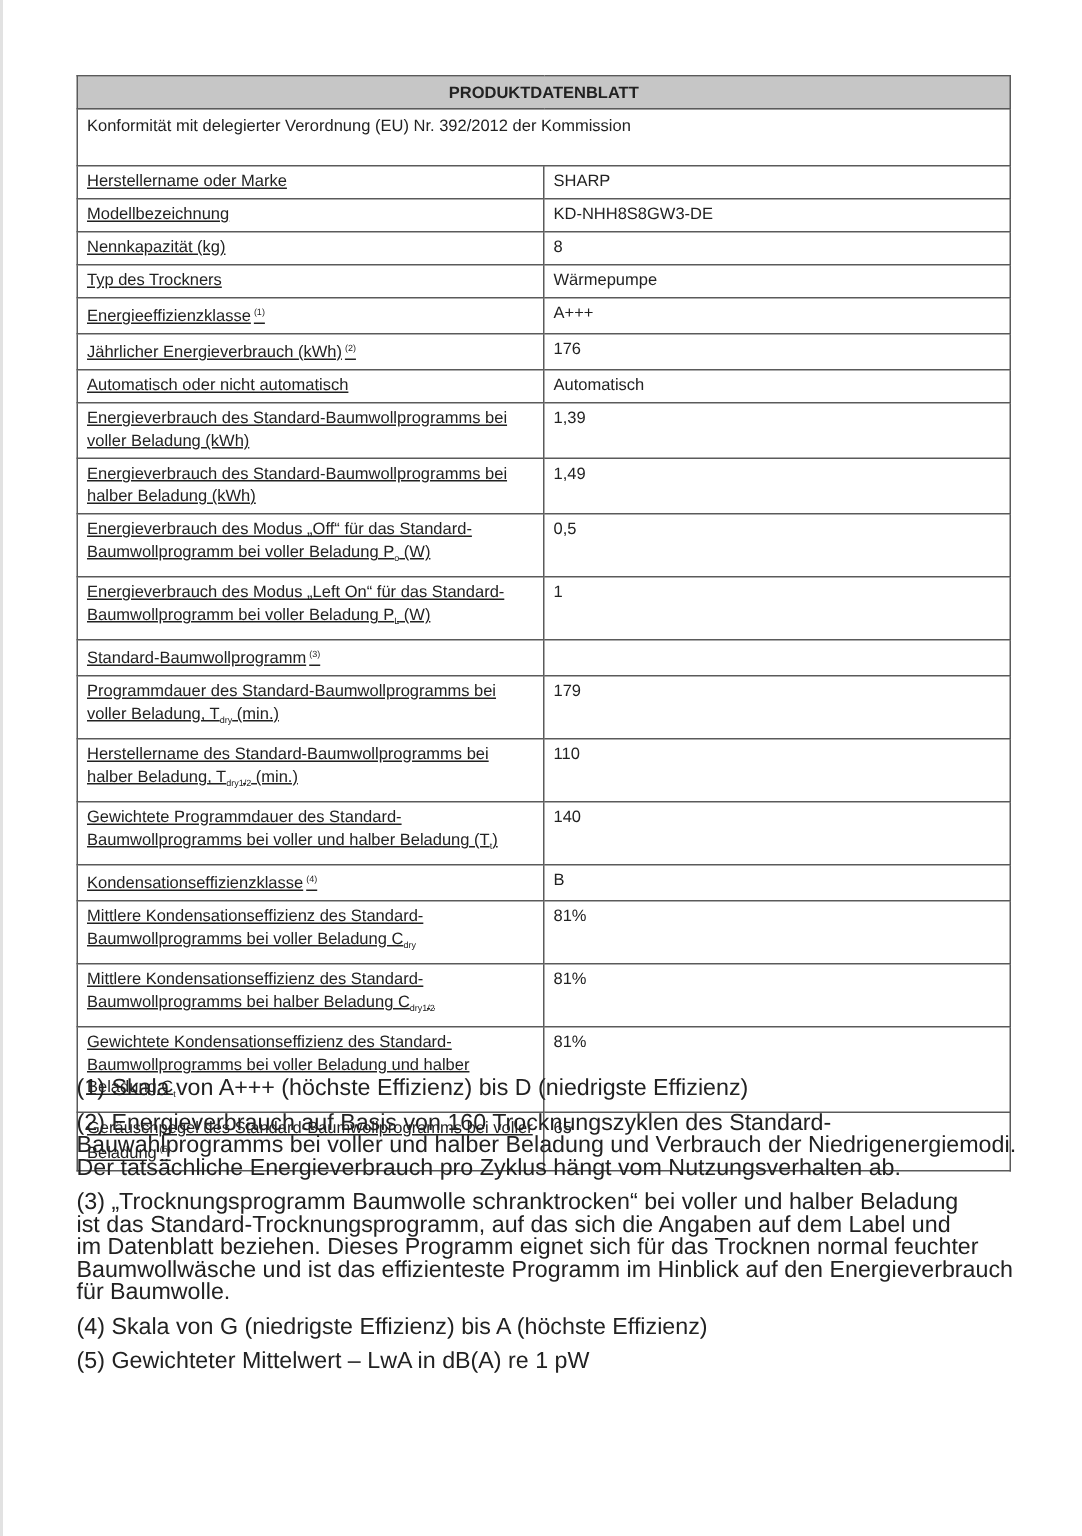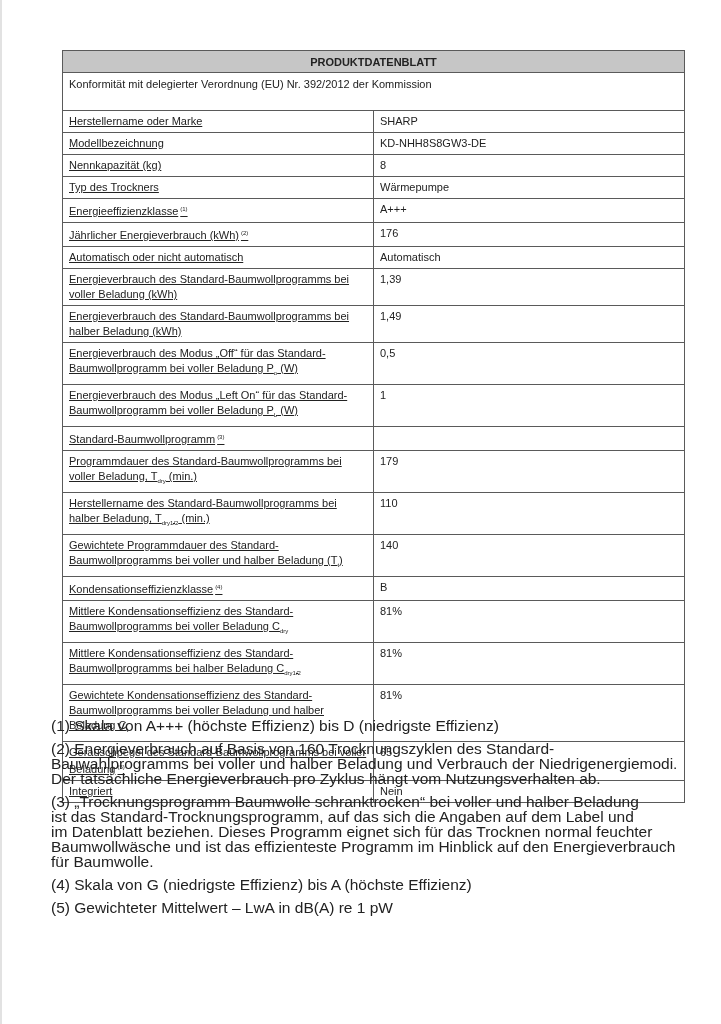--- a/index.html
+++ b/index.html
@@ -1,21 +1,21 @@
 <!DOCTYPE html>
 <html><head>
 <meta charset="utf-8">
 <style>
   html, body { margin: 0; padding: 0; }
   body {
     width: 721px; height: 1024px; background: #ffffff; position: relative; overflow: hidden;
     font-family: "Liberation Sans", sans-serif; color: #222;
   }
   .left-edge { position: absolute; left: 0; top: 0; width: 2px; height: 1024px; background: #e2e2e2; }
-  .sheet { position: absolute; left: 62px; top: 50px; width: 623px; }
+  .sheet { position: absolute; left: 51px; top: 50px; width: 623px; }
   table.datasheet {
     border-collapse: collapse; width: 623px; table-layout: fixed;
     font-size: 11px; line-height: 15px;
   }
   table.datasheet td {
     border: 1px solid #5a5a5a; padding: 3px 6px 3px 6px; vertical-align: top;
   }
   td.col-label { width: 459px; text-decoration: underline; }
   td.col-value { width: 150px; text-align: left; }
   tr.header td {
@@ -118,24 +118,20 @@
       <td class="col-value">81%</td>
     </tr>
     <tr class="double">
       <td class="col-label"><span>Gewichtete Kondensationseffizienz des Standard-Baumwollprogramms bei voller Beladung und halber Beladung C</span><sub class="s">t</sub><span></span></td>
       <td class="col-value">81%</td>
     </tr>
     <tr class="single">
       <td class="col-label"><span>Geräuschpegel des Standard-Baumwollprogramms bei voller Beladung</span><sup class="fn">(5)</sup></td>
       <td class="col-value">65</td>
     </tr>
-    <tr class="single">
-      <td class="col-label"><span>Integriert</span></td>
-      <td class="col-value">Nein</td>
-    </tr>
   </tbody>
     </table>
 </div>
 
 <div class="footnotes">
   <div class="footnote">
     <p>(1) Skala von A+++ (höchste Effizienz) bis D (niedrigste Effizienz)</p>
   </div>
   <div class="footnote">
     <p>(2) Energieverbrauch auf Basis von 160 Trocknungszyklen des Standard-</p>

